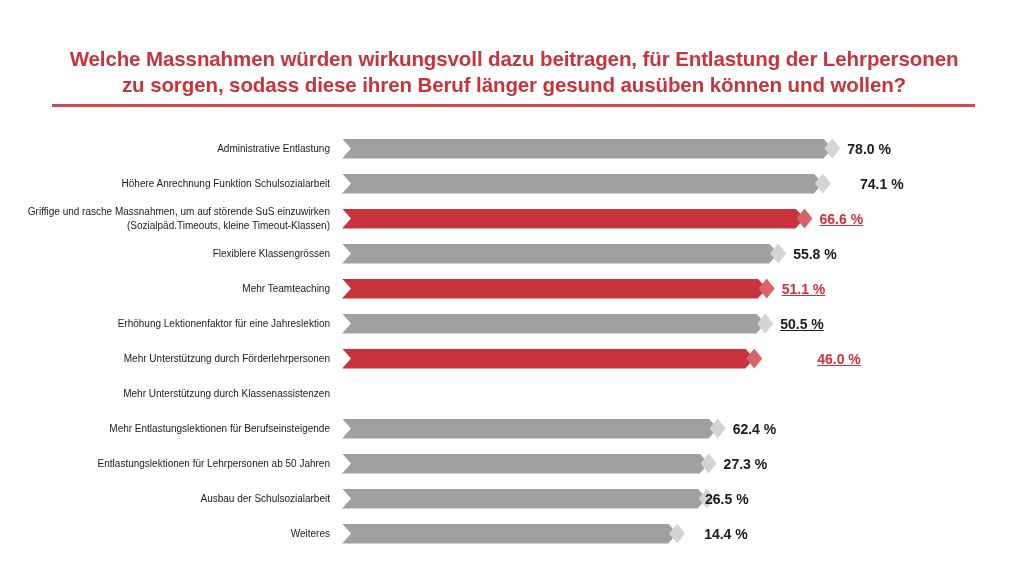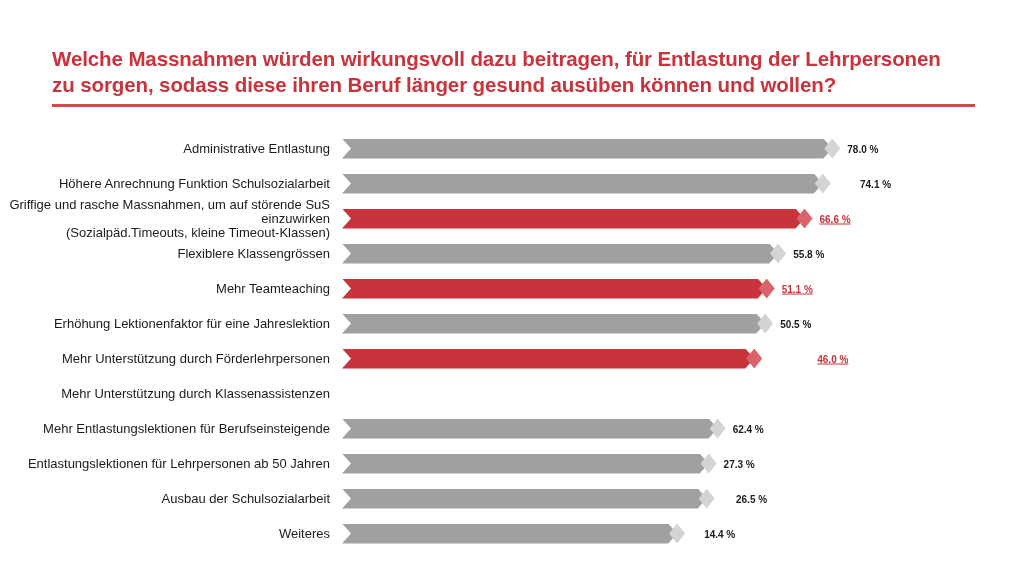--- a/index.html
+++ b/index.html
@@ -18,20 +18,21 @@
     height: 576px;
     background: #ffffff;
   }
 
   
   .title-wrap {
     position: absolute;
     left: 52px;
     top: 46px;
     width: 924px;
+    text-align: center;
   }
 
   .chart-title {
     font-size: 20.5px;
     line-height: 26px;
     font-weight: bold;
     color: #C8333C;
     letter-spacing: -0.1px;
     white-space: pre-line;
   }
@@ -57,21 +58,21 @@
     position: relative;
     height: 35px;
     display: flex;
     align-items: center;
   }
 
   .cat-label {
     width: 330px;
     padding-right: 0px;
     text-align: right;
-    font-size: 13px;
+    font-size: 10px;
     line-height: 14px;
     color: #1b1b1b;
     white-space: pre-line;
     flex: 0 0 330px;
   }
 
   .bar-zone {
     position: relative;
     flex: 1 1 auto;
     height: 35px;
@@ -112,21 +113,21 @@
     -webkit-clip-path: polygon(50% 0%, 100% 50%, 50% 100%, 0% 50%);
     clip-path: polygon(50% 0%, 100% 50%, 50% 100%, 0% 50%);
   }
 
   .tip-diamond.red { background: #D9636A; }
 
   .value-label {
     position: absolute;
     top: 50%;
     transform: translateY(-50%);
-    font-size: 10px;
+    font-size: 14px;
     font-weight: bold;
     color: #1b1b1b;
     white-space: nowrap;
   }
 
   .value-label.red { color: #C8333C; text-decoration: underline; }
 </style>
 </head>
 <body>
 
@@ -178,21 +179,21 @@
           <div class="bar red" style="width: 424.684px;"></div>
           <div class="tip-diamond red" style="left: 428.684px;"></div>
           <div class="value-label red" style="left: 451.684px;">51.1 %</div>
         </div>
       </div>
       <div class="row">
         <div class="cat-label">Erhöhung Lektionenfaktor für eine Jahreslektion</div>
         <div class="bar-zone">
           <div class="bar" style="width: 423.22px;"></div>
           <div class="tip-diamond" style="left: 427.22px;"></div>
-          <div class="value-label" style="left: 450.22px;">50.5 %</div>
+          <div class="value-label" style="left: 450.22px; text-decoration: underline;">50.5 %</div>
         </div>
       </div>
       <div class="row">
         <div class="cat-label">Mehr Unterstützung durch Förderlehrpersonen</div>
         <div class="bar-zone">
           <div class="bar red" style="width: 412.24px;"></div>
           <div class="tip-diamond red" style="left: 416.24px;"></div>
           <div class="value-label red" style="left: 439.24px; margin-left: 48px;">46.0 %</div>
         </div>
       </div>
@@ -213,21 +214,21 @@
           <div class="bar" style="width: 366.612px;"></div>
           <div class="tip-diamond" style="left: 370.612px;"></div>
           <div class="value-label" style="left: 393.612px;">27.3 %</div>
         </div>
       </div>
       <div class="row">
         <div class="cat-label">Ausbau der Schulsozialarbeit</div>
         <div class="bar-zone">
           <div class="bar" style="width: 364.66px;"></div>
           <div class="tip-diamond" style="left: 368.66px;"></div>
-          <div class="value-label" style="left: 406px; text-align: right;">26.5 %</div>
+          <div class="value-label" style="left: 375px; text-align: right;">26.5 %</div>
         </div>
       </div>
       <div class="row">
         <div class="cat-label">Weiteres</div>
         <div class="bar-zone">
           <div class="bar" style="width: 335.136px;"></div>
           <div class="tip-diamond" style="left: 339.136px;"></div>
           <div class="value-label" style="left: 362.136px; margin-left: 12px;">14.4 %</div>
         </div>
       </div>

